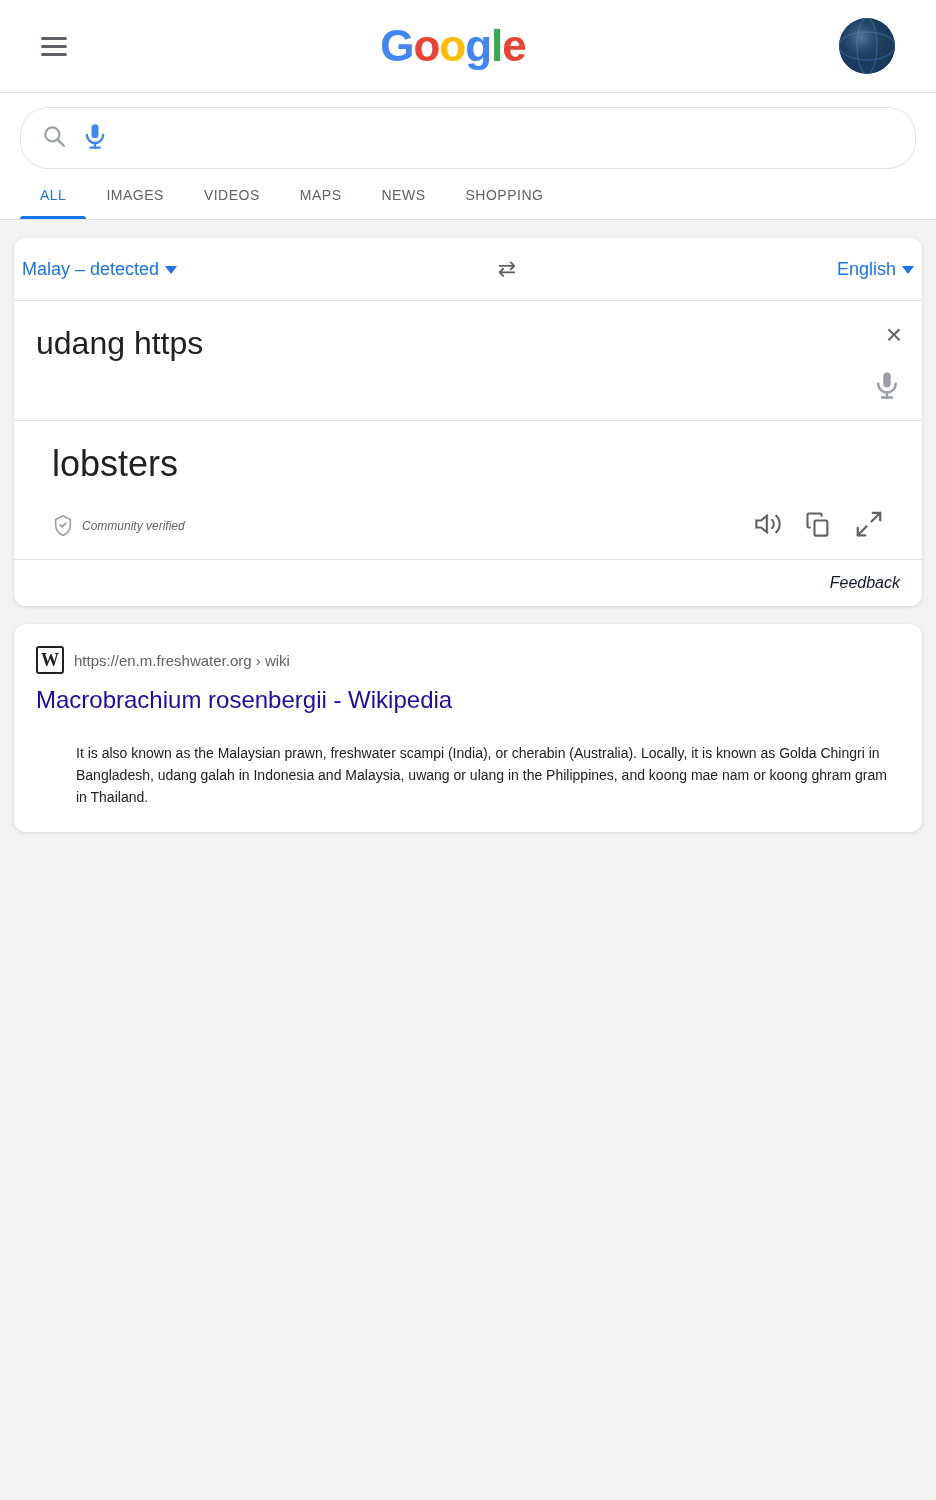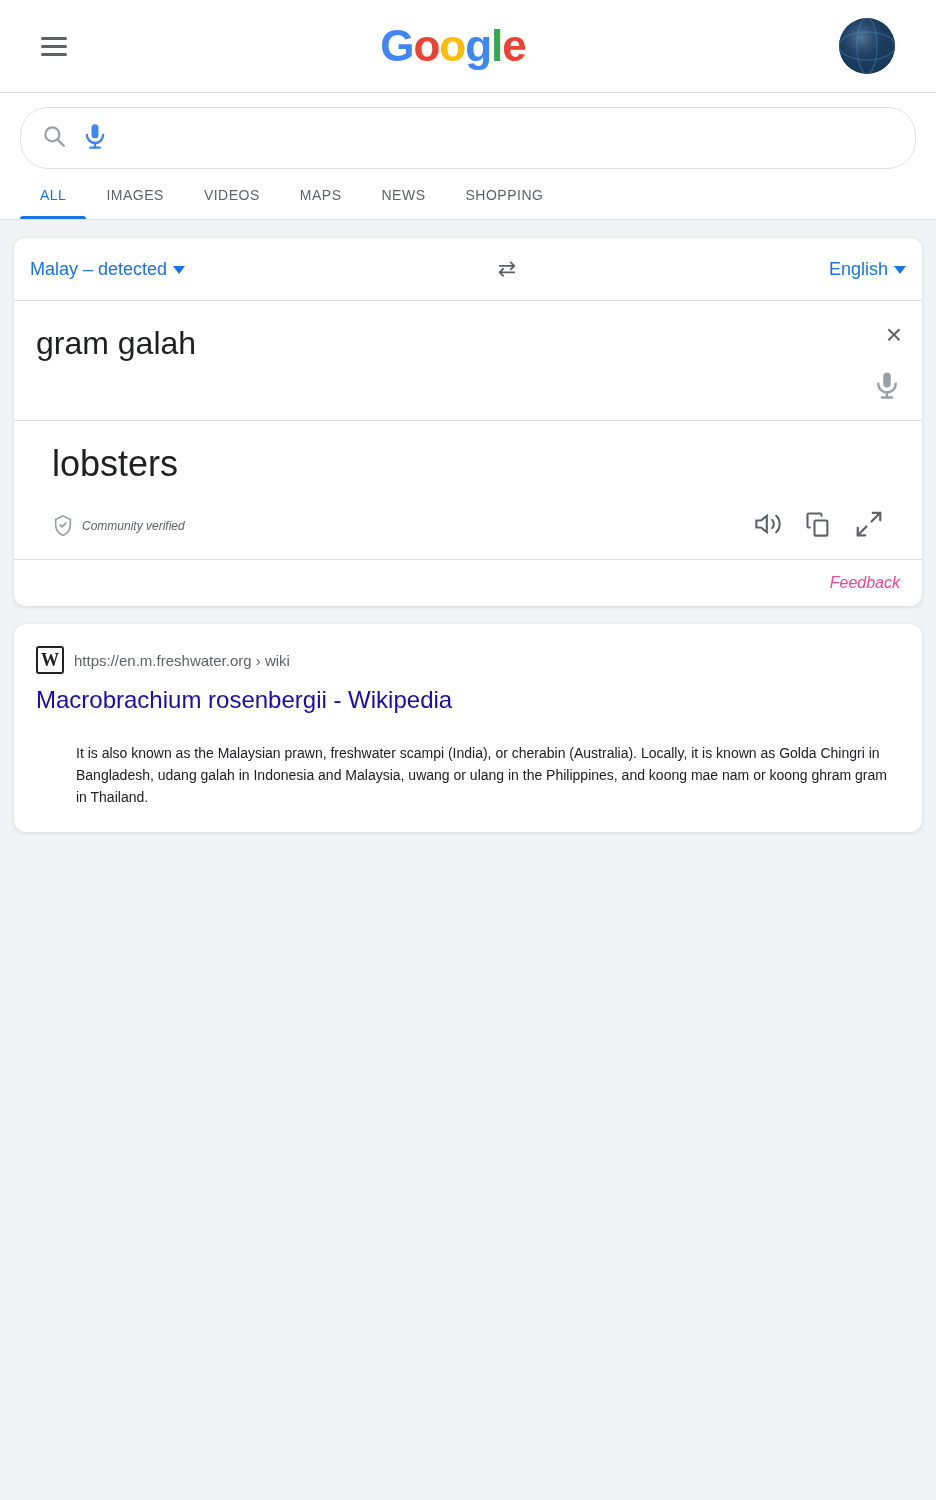--- a/index.html
+++ b/index.html
@@ -122,21 +122,21 @@
       background: #fff;
       border-radius: 12px;
       margin: 18px 14px;
       box-shadow: 0 1px 4px rgba(0,0,0,0.12);
       overflow: hidden;
     }
 
     .translate-header {
       display: flex;
       align-items: center;
-      padding: 18px 16px;
+      padding: 18px 8px;
       border-bottom: 1px solid #e0e0e0;
     }
     .lang-btn {
       color: #1a73e8;
       font-size: 18px;
       font-weight: 500;
       display: flex;
       align-items: center;
       gap: 6px;
       cursor: pointer;
@@ -220,21 +220,21 @@
       align-items: center;
     }
     .action-icon {
       color: #5f6368;
       cursor: pointer;
     }
 
     .feedback-row {
       padding: 14px 22px;
       text-align: right;
-      color: #ec4899;
+      color: #0f172a;
       font-size: 16px;
       font-style: italic;
       cursor: pointer;
     }
 
     
     .wiki-card {
       background: #fff;
       border-radius: 12px;
       margin: 0 14px 18px;
@@ -344,21 +344,21 @@
       <span class="chevron-down"></span>
     </div>
     <div class="swap-icon">⇄</div>
     <div class="lang-btn">
       <span>English</span>
       <span class="chevron-down"></span>
     </div>
   </div>
 
   <div class="source-text-area">
-    <div class="source-text">gram galah</div>
+    <div class="source-text">udang https</div>
     <div class="clear-btn">×</div>
     <div class="mic-source">
       <svg width="30" height="30" viewBox="0 0 24 24" fill="none">
         <rect x="9" y="2" width="6" height="12" rx="3" fill="#9aa0a6"></rect>
         <path d="M5 11a7 7 0 0 0 14 0" stroke="#9aa0a6" stroke-width="2" fill="none" stroke-linecap="round"></path>
         <line x1="12" y1="18" x2="12" y2="22" stroke="#9aa0a6" stroke-width="2" stroke-linecap="round"></line>
         <line x1="8" y1="22" x2="16" y2="22" stroke="#9aa0a6" stroke-width="2" stroke-linecap="round"></line>
       </svg>
     </div>
   </div>

